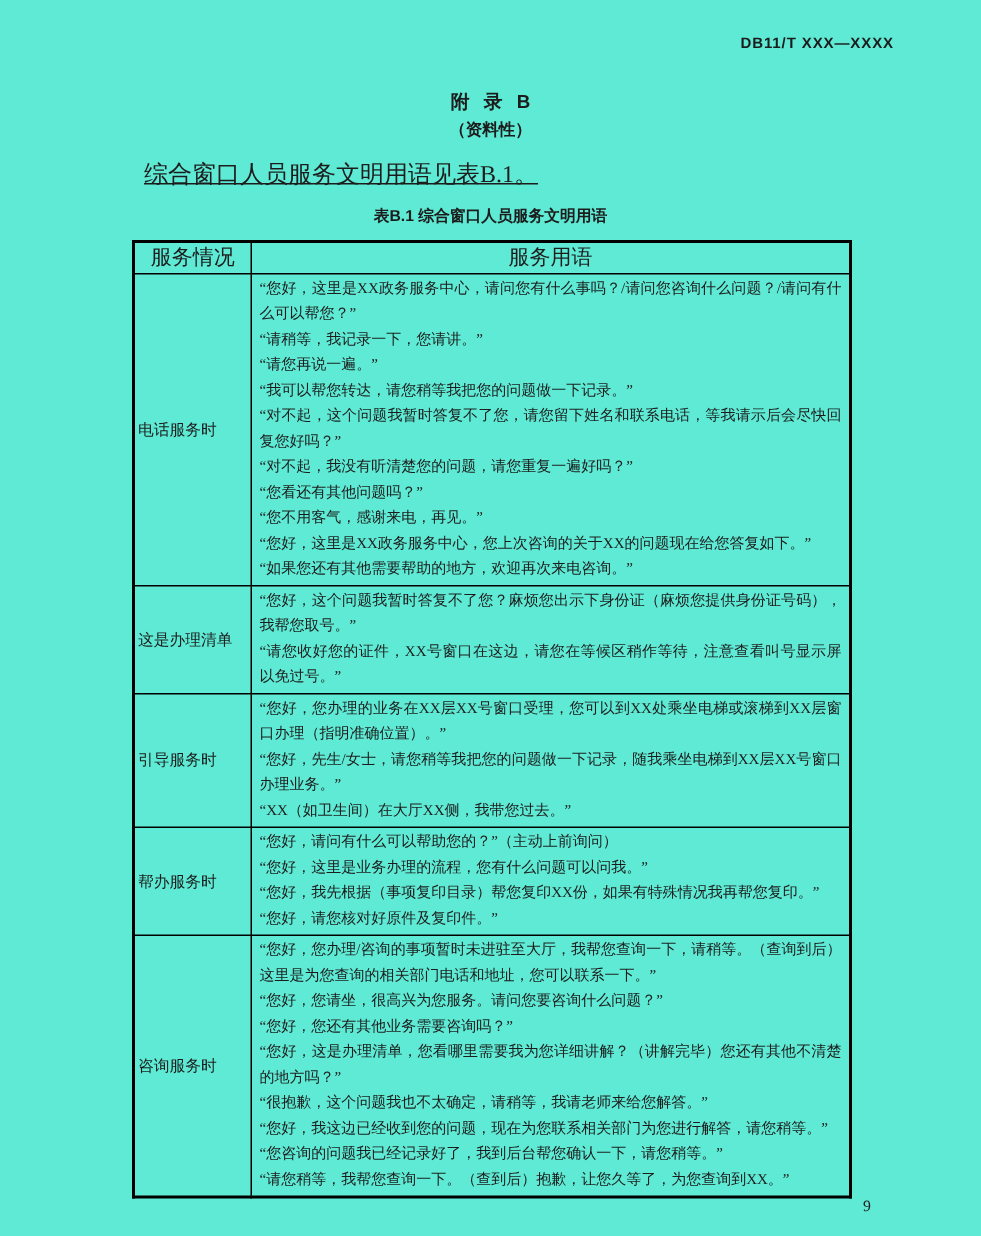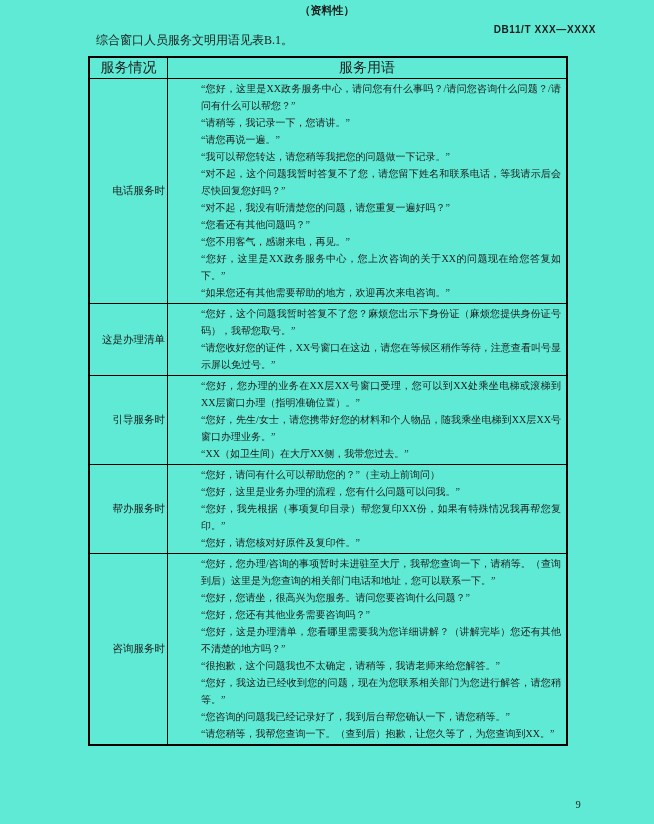--- a/index.html
+++ b/index.html
@@ -35,22 +35,23 @@
     text-align: center;
     font-family: "Liberation Sans", sans-serif;
     font-weight: bold;
     font-size: 11px;
     line-height: 16px;
     margin: 2px 0 0 0;
   }
   .appendix-heading { font-size: 11.5px; margin-top: 2px; }
   .intro {
     margin: 15px 0 0 96px;
-    font-size: 12px;
+    font-size: 16px;
     line-height: 14px;
+    text-decoration: underline;
   }
   .table-caption {
     margin: 13px 0 0 0;
     text-align: center;
     font-family: "Liberation Sans", sans-serif;
     font-weight: bold;
     font-size: 10.5px;
     line-height: 14px;
   }
   table.service-table {
@@ -67,57 +68,58 @@
     height: 17px;
     font-weight: normal;
     font-size: 14px;
     text-align: center;
     vertical-align: middle;
     padding: 1px 2px;
     border-bottom: 1.5px solid #000;
   }
   .col-situation { width: 73px; }
   td.situation {
-    text-align: right;
+    text-align: left;
     vertical-align: middle;
     font-size: 10.5px;
     padding: 2px;
   }
   td.phrases {
     vertical-align: top;
     padding: 1px 5px 2px 5px;
   }
   .phrase {
     font-size: 10px;
     line-height: 17px;
     text-align: justify;
-    margin-left: 28px;
   }
   .page-number {
     position: absolute;
     top: 799px;
     left: 568px;
     width: 20px;
     text-align: center;
     font-size: 10.5px;
   }
 </style>
 </head>
 <body>
 
 <div class="page">
 
   <div class="doc-header">DB11/T XXX—XXXX</div>
 
+  <div class="appendix-title">附 录 B</div>
 
   <div class="appendix-subtitle">（资料性）</div>
 
 
   <div class="intro">综合窗口人员服务文明用语见表B.1。</div>
 
+  <div class="table-caption">表B.1  综合窗口人员服务文明用语</div>
 
   <table class="service-table">
     <thead>
       <tr>
         <th class="col-situation">服务情况</th>
         <th class="col-phrases">服务用语</th>
       </tr>
     </thead>
     <tbody>
         <tr>
@@ -139,21 +141,21 @@
           <td class="situation">这是办理清单</td>
           <td class="phrases">
             <div class="phrase">“您好，这个问题我暂时答复不了您？麻烦您出示下身份证（麻烦您提供身份证号码），我帮您取号。”</div>
             <div class="phrase">“请您收好您的证件，XX号窗口在这边，请您在等候区稍作等待，注意查看叫号显示屏以免过号。”</div>
           </td>
         </tr>
         <tr>
           <td class="situation">引导服务时</td>
           <td class="phrases">
             <div class="phrase">“您好，您办理的业务在XX层XX号窗口受理，您可以到XX处乘坐电梯或滚梯到XX层窗口办理（指明准确位置）。”</div>
-            <div class="phrase">“您好，先生/女士，请您携带好您的材料和个人物品，随我乘坐电梯到XX层XX号窗口办理业务。”</div>
+            <div class="phrase">“您好，先生/女士，请您稍等我把您的问题做一下记录，随我乘坐电梯到XX层XX号窗口办理业务。”</div>
             <div class="phrase">“XX（如卫生间）在大厅XX侧，我带您过去。”</div>
           </td>
         </tr>
         <tr>
           <td class="situation">帮办服务时</td>
           <td class="phrases">
             <div class="phrase">“您好，请问有什么可以帮助您的？”（主动上前询问）</div>
             <div class="phrase">“您好，这里是业务办理的流程，您有什么问题可以问我。”</div>
             <div class="phrase">“您好，我先根据（事项复印目录）帮您复印XX份，如果有特殊情况我再帮您复印。”</div>
             <div class="phrase">“您好，请您核对好原件及复印件。”</div>

